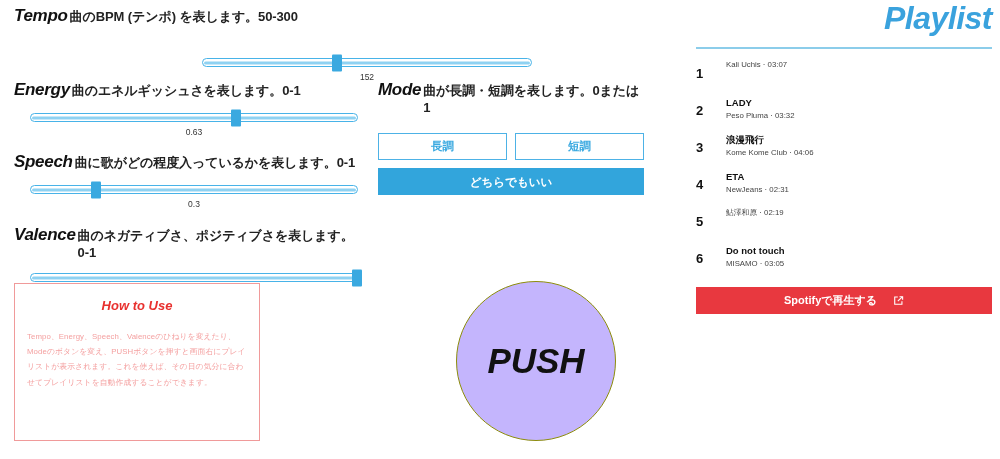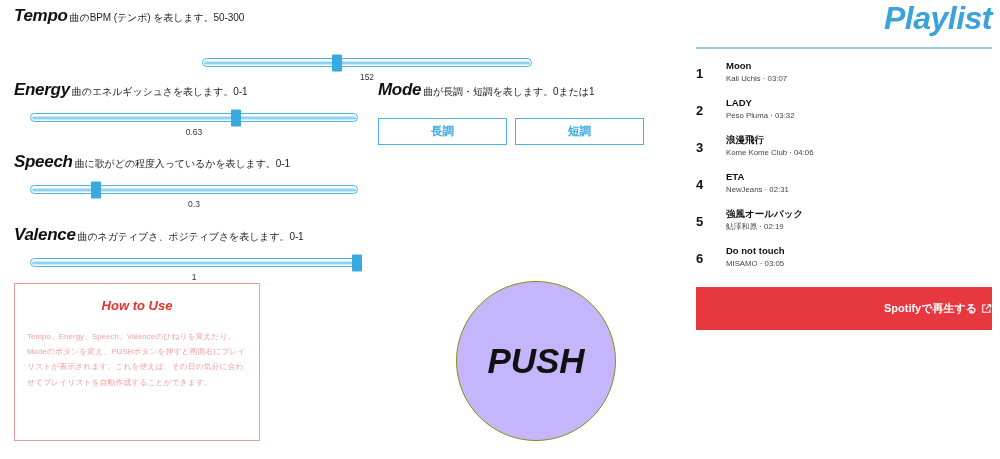--- a/index.html
+++ b/index.html
@@ -12,21 +12,21 @@
   .page { position: relative; width: 1000px; height: 459px; }
 
   
   .controls { position: absolute; left: 0; top: 0; width: 660px; height: 459px; }
 
   .ctrl-head { display: flex; align-items: baseline; gap: 2px; }
   .ctrl-title {
     font-size: 17px; font-weight: bold; font-style: italic;
     color: #111; letter-spacing: -0.3px;
   }
-  .ctrl-desc { font-size: 10px; color: #222; letter-spacing: -0.1px; }
+  .ctrl-desc { font-size: 13px; color: #222; letter-spacing: -0.1px; font-weight: bold; }
 
   .slider-wrap { position: relative; margin-top: 13px; }
   .track {
     position: relative; height: 9px; border: 1px solid #48b3e8;
     border-radius: 6px; background: #fff;
   }
   .track-inner {
     position: absolute; left: 1px; right: 1px; top: 50%;
     transform: translateY(-50%); height: 3px; background: #8fd2f2;
     border-radius: 2px;
@@ -116,22 +116,22 @@
   .track-num {
     width: 30px; flex: none; font-size: 13px; font-weight: bold;
     color: #111; padding-top: 7px;
   }
   .track-meta { flex: 1; }
   .track-name { font-size: 9.5px; font-weight: bold; color: #111; line-height: 1.5; }
   .track-sub  { font-size: 7.8px; color: #444; line-height: 1.6; }
 
   #spotify-button {
     position: absolute; left: 36px; right: 8px; top: 287px;
-    height: 43px; background: #e8383f; color: #fff;
-    display: flex; align-items: center; justify-content: flex-end; gap: 4px;
+    height: 27px; background: #e8383f; color: #fff;
+    display: flex; align-items: center; justify-content: center; gap: 16px;
     font-size: 11px; font-weight: bold; cursor: pointer;
   }
   #spotify-button .ext-icon { display: inline-flex; }
 </style>
 </head>
 <body>
 
 <div class="page">
 
   <div class="controls">
@@ -194,20 +194,21 @@
 
     <div id="mode-block">
       <div class="ctrl-head">
         <span class="ctrl-title">Mode</span>
         <span class="ctrl-desc">曲が長調・短調を表します。0または1</span>
       </div>
       <div class="mode-row">
         <div class="mode-btn">長調</div>
         <div class="mode-btn">短調</div>
       </div>
+      <div class="mode-btn-wide">どちらでもいい</div>
     </div>
 
     <div id="howto">
       <h3>How to Use</h3>
       <p>Tempo、Energy、Speech、Valenceのひねりを変えたり、Modeのボタンを変え、PUSHボタンを押すと画面右にプレイリストが表示されます。これを使えば、その日の気分に合わせてプレイリストを自動作成することができます。</p>
     </div>
 
     <div id="push-button">
       <span>PUSH</span>
     </div>
@@ -215,21 +216,20 @@
   </div>
 
   <div class="playlist">
     <div id="playlist-title">Playlist</div>
     <div id="playlist-divider"></div>
 
     <div id="track-list">
       <div class="track-row">
         <div class="track-num">1</div>
         <div class="track-meta">
-          <div class="track-name">Moon</div>
           <div class="track-sub">Kali Uchis · 03:07</div>
         </div>
       </div>
       <div class="track-row">
         <div class="track-num">2</div>
         <div class="track-meta">
           <div class="track-name">LADY</div>
           <div class="track-sub">Peso Pluma · 03:32</div>
         </div>
       </div>
@@ -243,21 +243,20 @@
       <div class="track-row">
         <div class="track-num">4</div>
         <div class="track-meta">
           <div class="track-name">ETA</div>
           <div class="track-sub">NewJeans · 02:31</div>
         </div>
       </div>
       <div class="track-row">
         <div class="track-num">5</div>
         <div class="track-meta">
-          <div class="track-name">強風オールバック</div>
           <div class="track-sub">鮎澤和原 · 02:19</div>
         </div>
       </div>
       <div class="track-row">
         <div class="track-num">6</div>
         <div class="track-meta">
           <div class="track-name">Do not touch</div>
           <div class="track-sub">MISAMO · 03:05</div>
         </div>
       </div>

